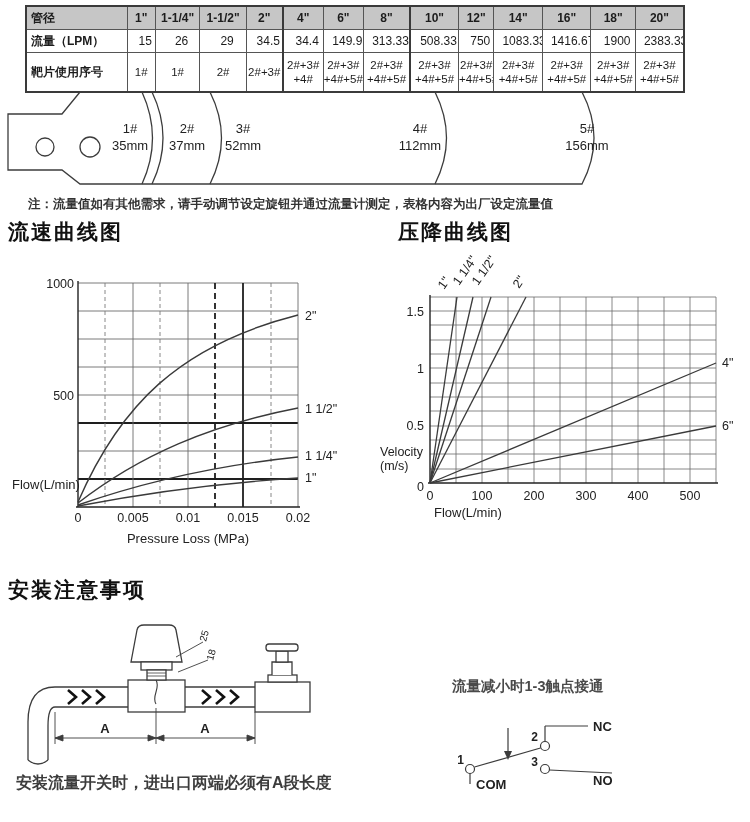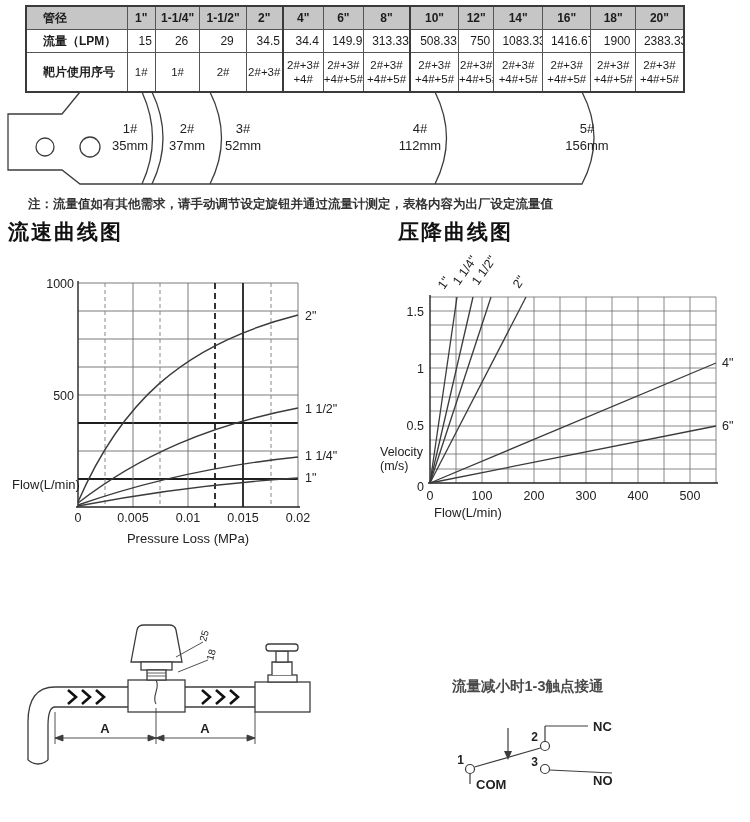--- a/index.html
+++ b/index.html
@@ -4,21 +4,21 @@
 <style>
   html,body{margin:0;padding:0;background:#e9e9e9;}
   .page{position:relative;width:750px;height:822px;background:#ffffff;margin:0 auto;
         font-family:"Liberation Sans","DejaVu Sans",sans-serif;color:#222;overflow:hidden;}
   
   .spec-table{position:absolute;left:25px;top:5px;width:660px;border-collapse:collapse;
               table-layout:fixed;font-size:12px;border:2px solid #3a3a3a;color:#1c1c1c;}
   .spec-table td,.spec-table th{border:1px solid #555;text-align:center;padding:1px 0;
               overflow:hidden;white-space:pre-line;line-height:1.25;}
   .spec-table thead th{background:#c6c6c6;font-weight:bold;height:20px;font-size:12px;}
-  .spec-table th.rowhead{text-align:left;padding-left:16px;background:#fff;font-weight:bold;}
+  .spec-table th.rowhead{text-align:left;padding-left:4px;background:#fff;font-weight:bold;}
   .spec-table thead th.rowhead{background:#c6c6c6;}
   .spec-table .sep{border-left:2px solid #3a3a3a;}
   .spec-table tr.flow td{height:20px;padding-left:8px;}
   .spec-table tr.targets td{height:36px;font-size:11.5px;}
   
   .note{position:absolute;left:28px;top:196px;font-size:12.5px;font-weight:bold;color:#333;}
   .h-big{position:absolute;font-size:21px;font-weight:bold;color:#111;letter-spacing:2px;}
   .caption{position:absolute;left:16px;top:772px;width:370px;font-size:16px;font-weight:bold;
            color:#3c3c3c;line-height:21px;}
   .contact-rules{position:absolute;left:452px;top:676px;font-size:14.5px;font-weight:bold;
@@ -271,20 +271,21 @@
       <text x="52" y="228">0</text>
       <text x="104" y="228">100</text>
       <text x="156" y="228">200</text>
       <text x="208" y="228">300</text>
       <text x="260" y="228">400</text>
       <text x="312" y="228">500</text>
     </g>
     <text class="axlab" x="56" y="245">Flow(L/min)</text>
   </svg>
 
+  <div class="h-big" style="left:8px;top:576px">安装注意事项</div>
 
   <svg style="left:10px;top:612px" width="430" height="165" viewBox="0 0 430 165">
     <g stroke="#3c3c3c" stroke-width="1.3" fill="none">
 
       <line x1="45" y1="75" x2="300" y2="75"></line>
       <line x1="45" y1="95" x2="300" y2="95"></line>
 
       <path d="M45,75 Q18,75 18,110 L18,148"></path>
       <path d="M45,95 Q38,95 38,114 L38,148"></path>
       <path d="M18,148 Q28,156 38,148"></path>
@@ -333,20 +334,21 @@
       <text x="95" y="121">A</text>
       <text x="195" y="121">A</text>
     </g>
     <g font-size="10" fill="#333">
       <text x="196" y="30" transform="rotate(-75 196 30)">25</text>
       <text x="203" y="49" transform="rotate(-75 203 49)">18</text>
     </g>
   </svg>
 
   <div class="caption">
+    <div>安装流量开关时，进出口两端必须有A段长度</div>
   </div>
 
   <div class="contact-rules">
     <div>流量减小时1-3触点接通</div>
   </div>
 
   <svg style="left:440px;top:712px" width="230" height="95" viewBox="0 0 230 95">
     <g stroke="#3c3c3c" stroke-width="1.2" fill="none">
       <circle cx="30" cy="57" r="4.5"></circle>
       <circle cx="105" cy="34" r="4.5"></circle>

